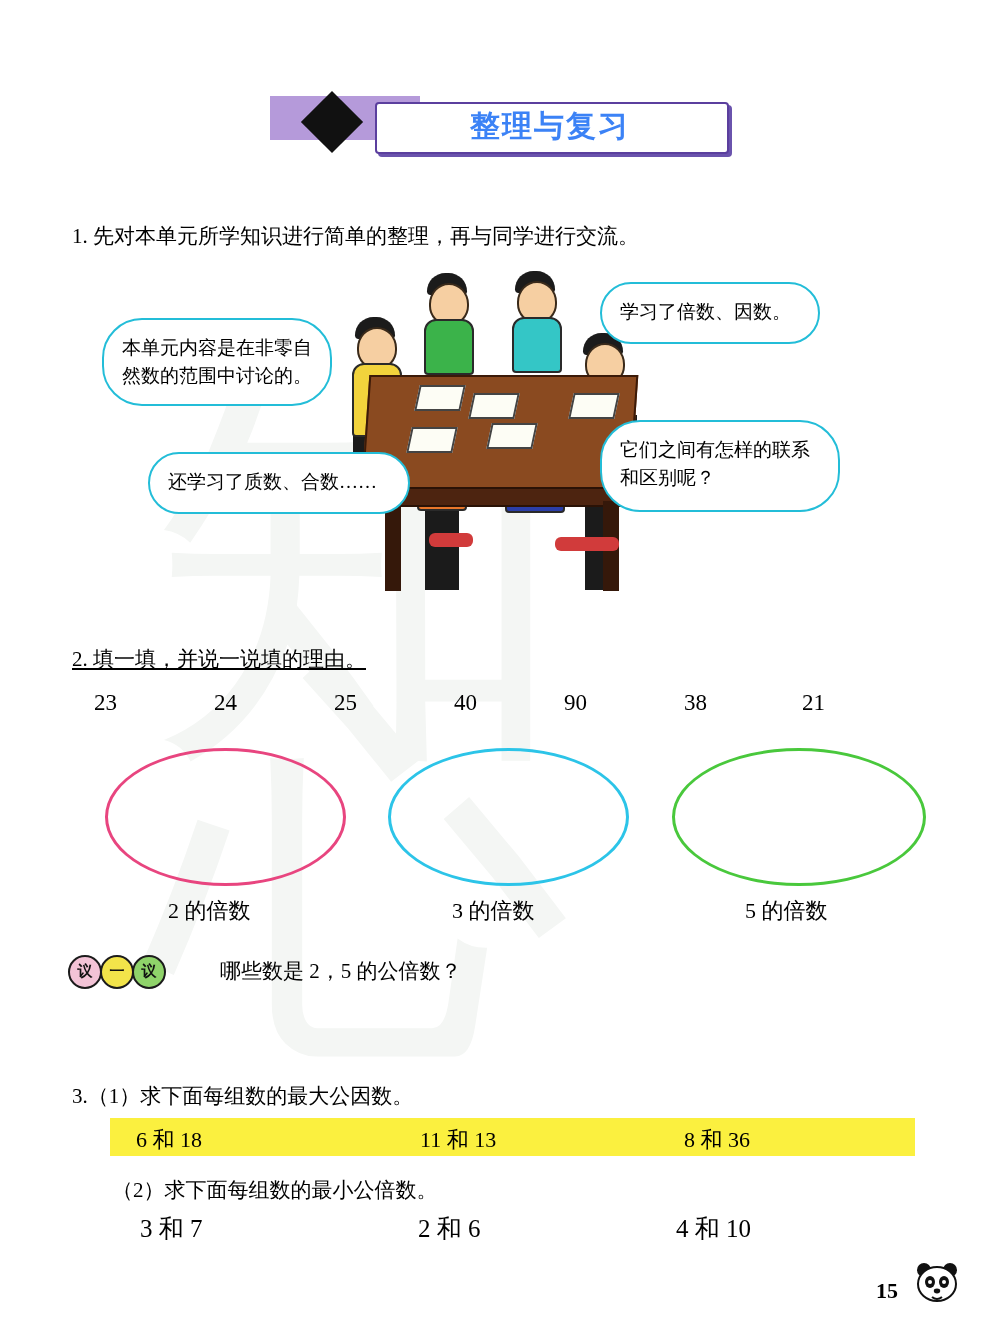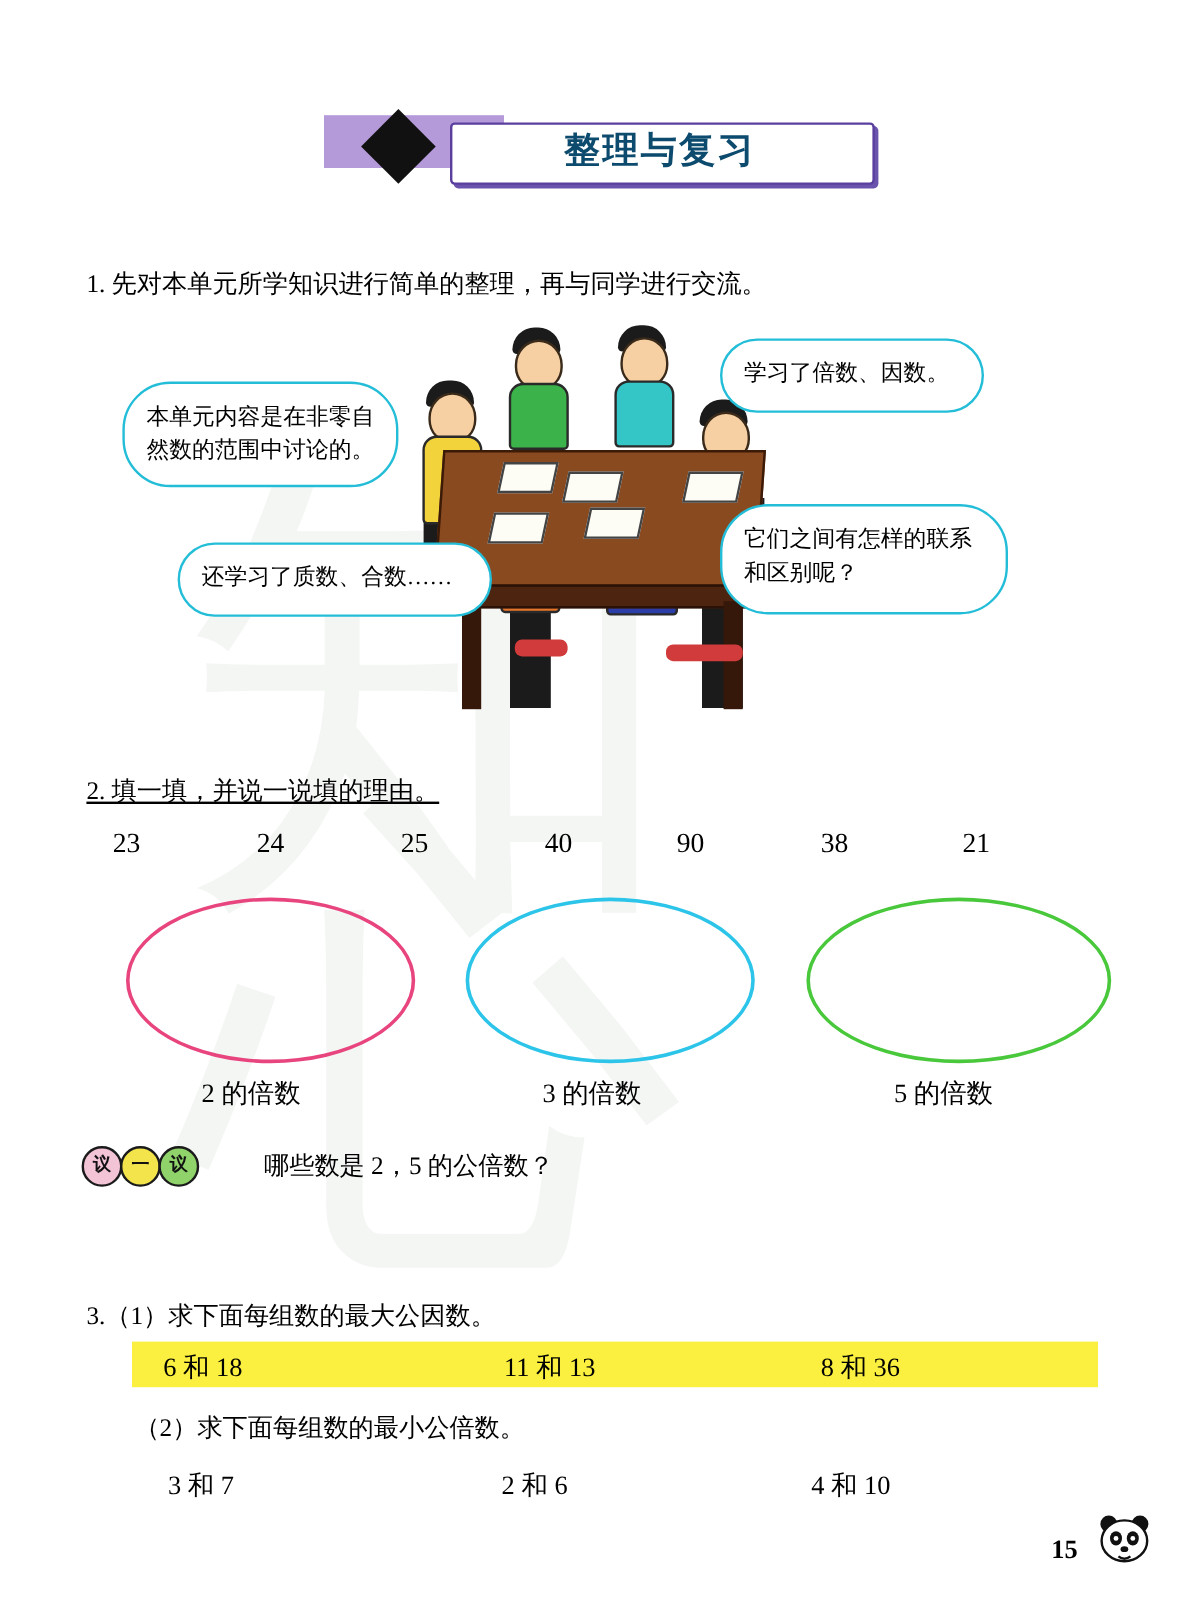--- a/index.html
+++ b/index.html
@@ -78,21 +78,21 @@
     position: absolute;
     left: 110px;
     top: 14px;
     width: 350px;
     height: 48px;
     line-height: 48px;
     text-align: center;
     font-size: 30px;
     font-weight: bold;
     font-family: "Liberation Serif", serif;
-    color: #0c4a6e;
+    color: #3b82f6;
     letter-spacing: 2px;
   }
 
   
   .q {
     position: absolute;
     font-size: 21px;
     font-family: "Liberation Serif", serif;
     color: #000;
     z-index: 3;
@@ -292,25 +292,24 @@
     z-index: 3;
     white-space: nowrap;
   }
   .bi1 { left: 136px; }
   .bi2 { left: 420px; }
   .bi3 { left: 684px; }
 
   .row3 {
     position: absolute;
     top: 1212px;
-    font-size: 22px;
+    font-size: 25px;
     font-family: "Liberation Serif", serif;
     z-index: 3;
     white-space: nowrap;
-    margin-top: 11px;
   }
   .r1 { left: 140px; }
   .r2 { left: 418px; }
   .r3 { left: 676px; }
 
   
   .pagenum {
     position: absolute;
     left: 876px;
     top: 1278px;

